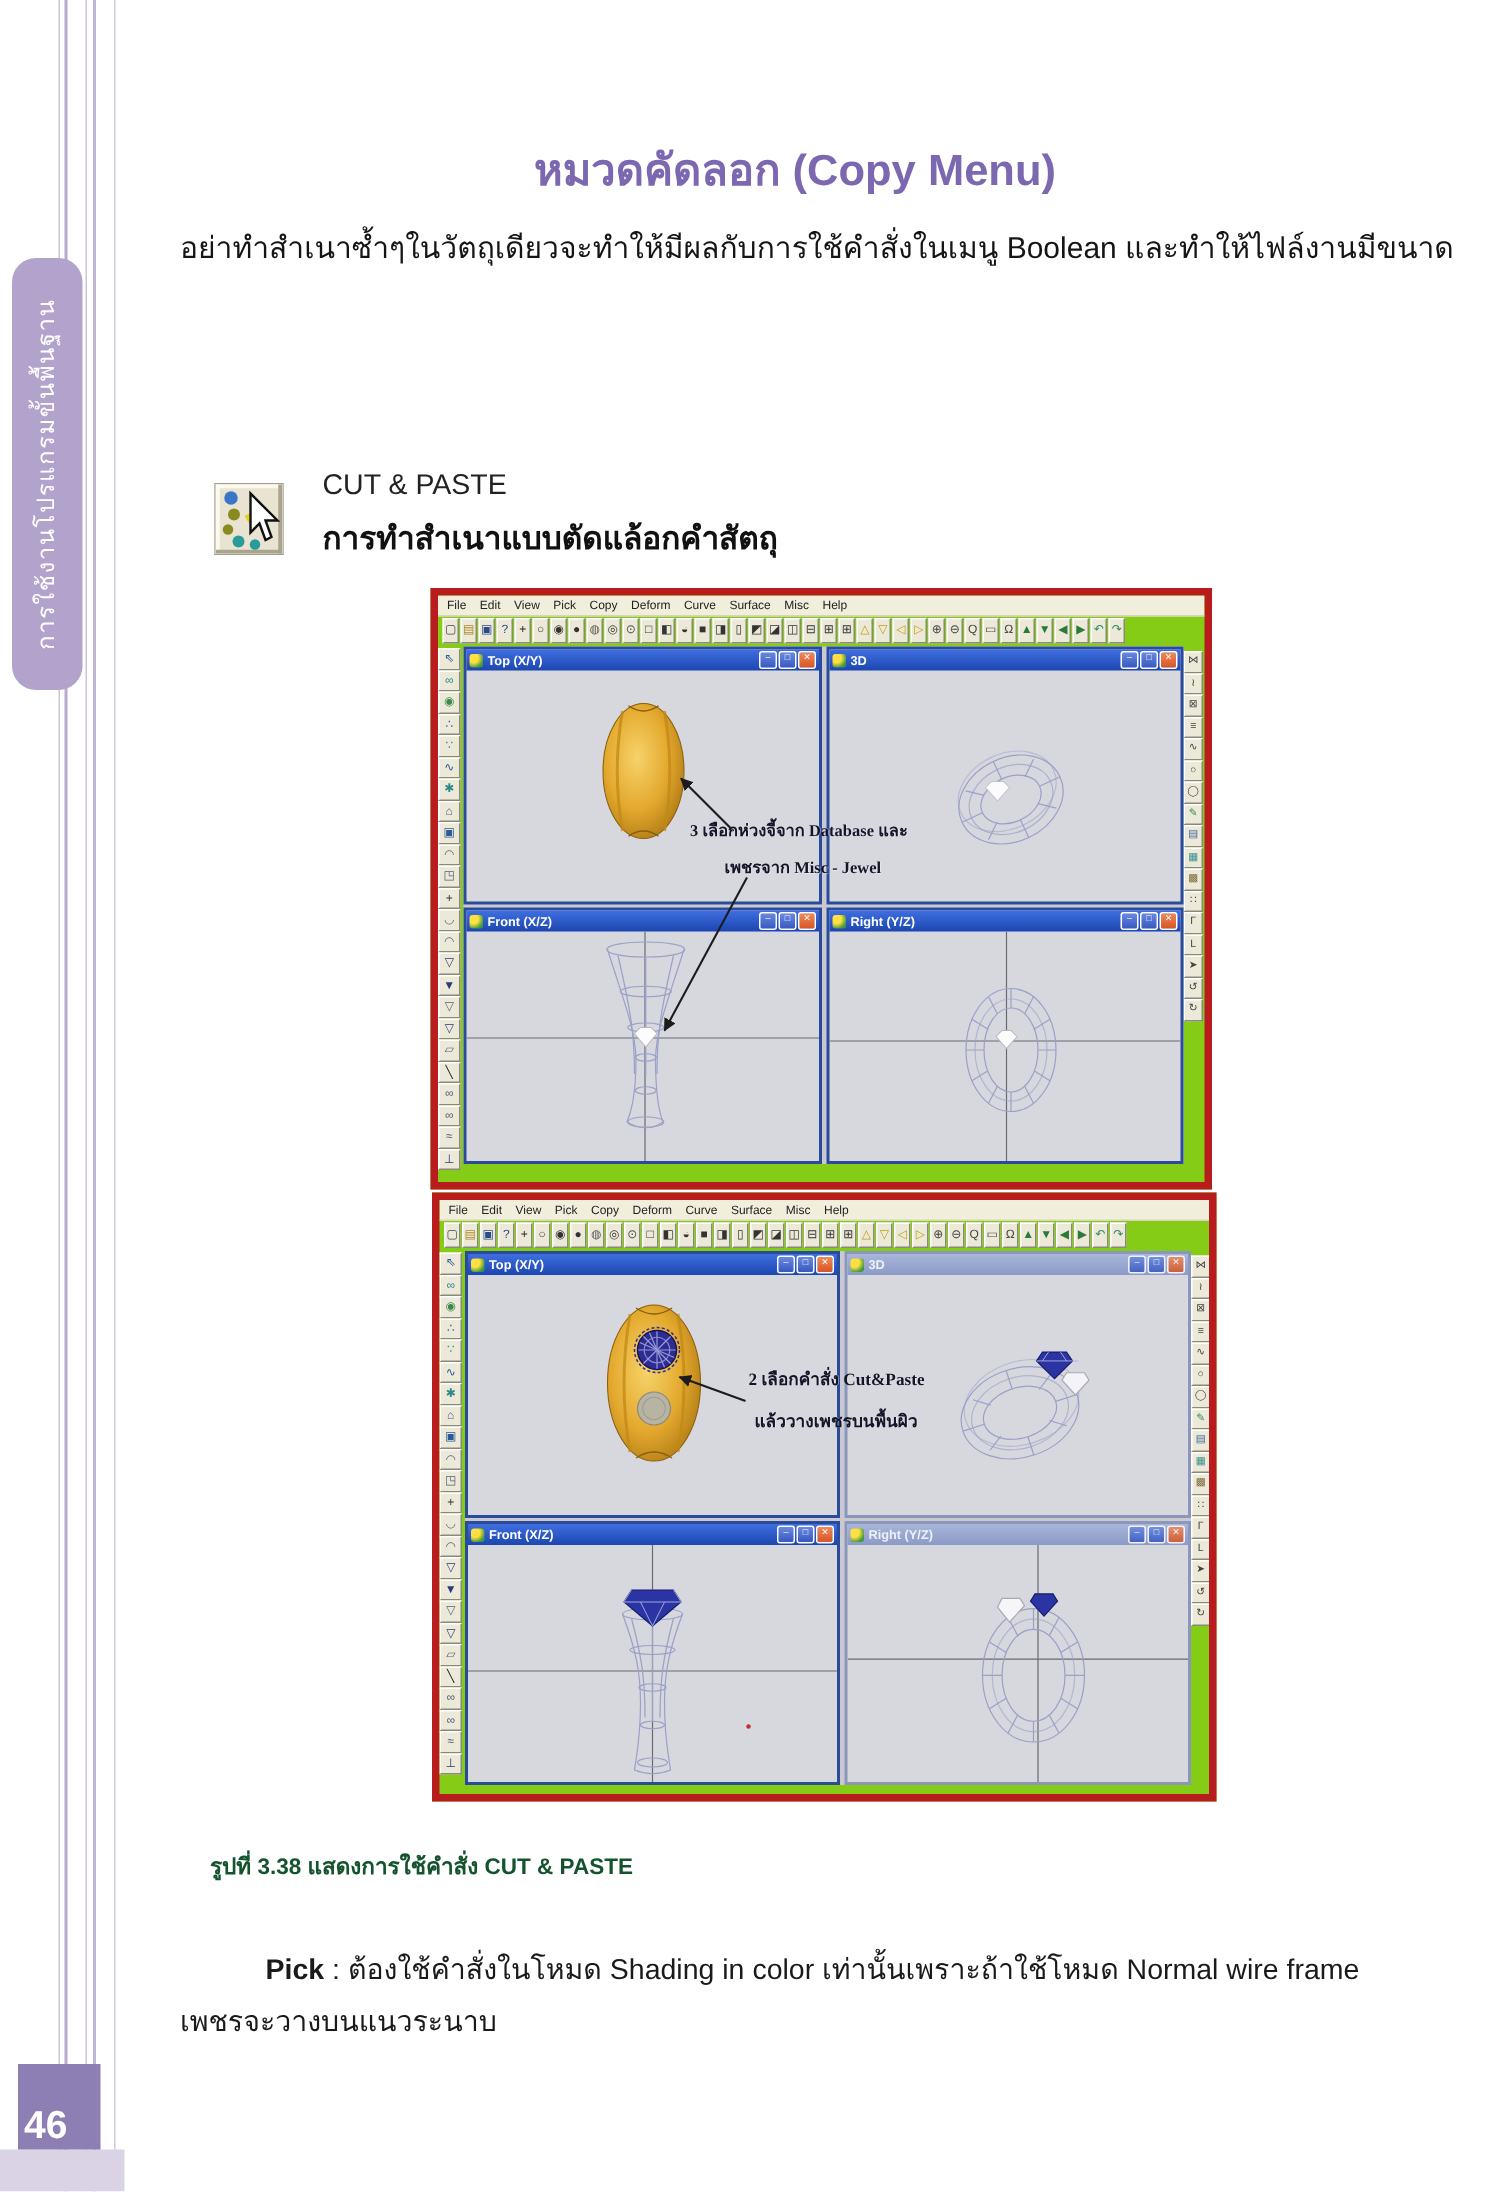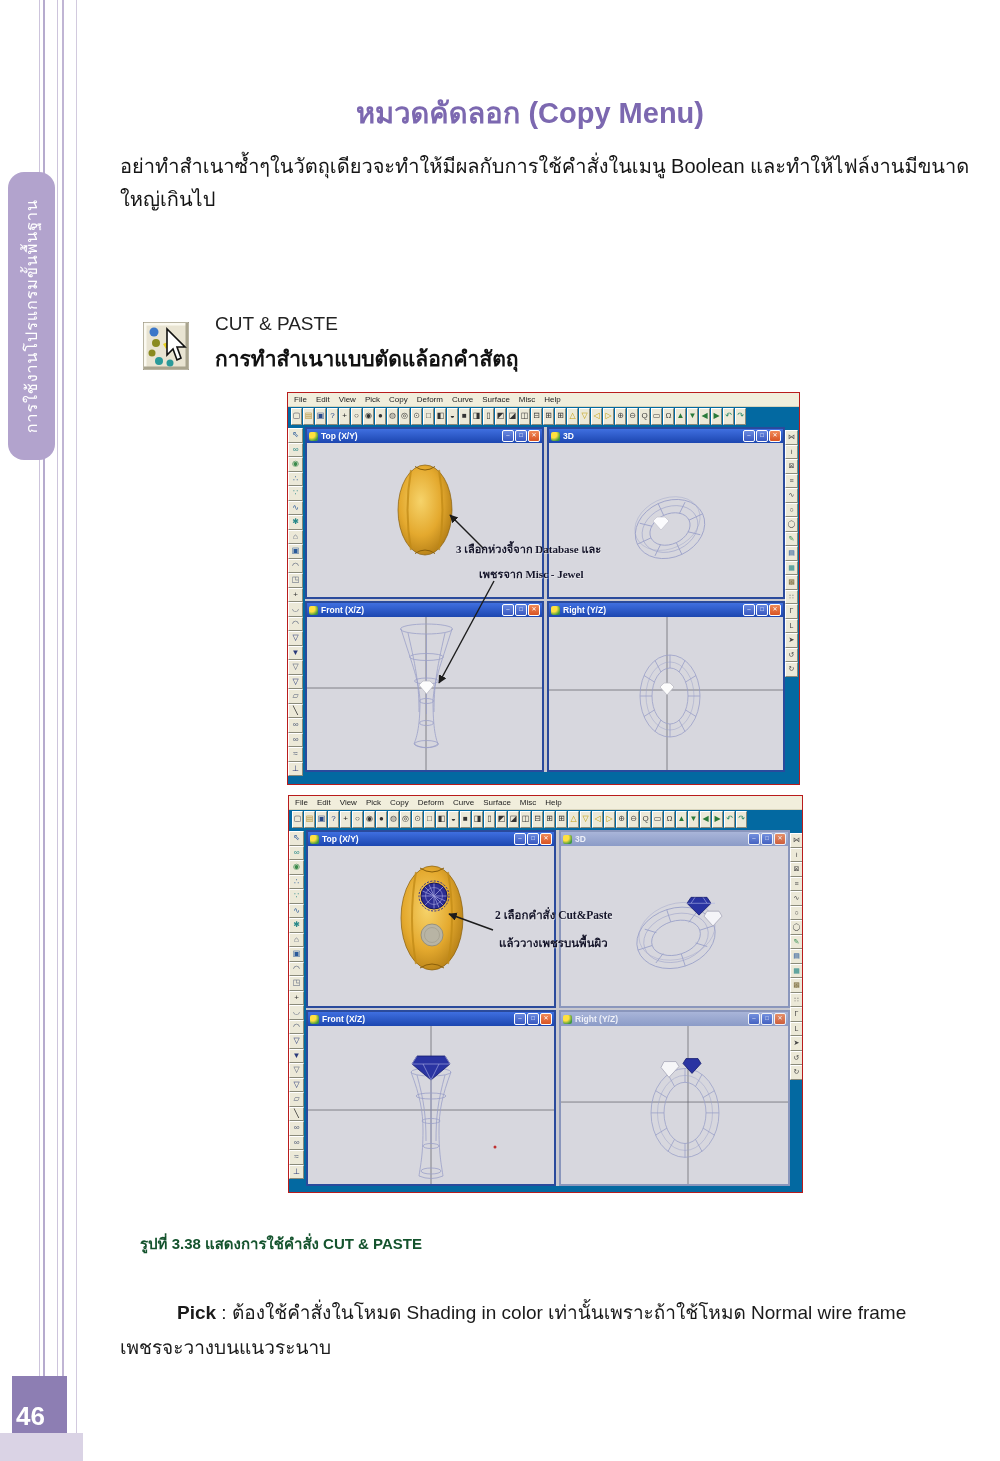--- a/index.html
+++ b/index.html
@@ -29,21 +29,21 @@
   .sec-sub{position:absolute;left:215px;top:342px;font-size:21px;font-weight:bold;color:#111;}
   .caption{position:absolute;left:140px;top:1232px;width:760px;text-align:left;font-size:15px;font-weight:bold;color:#14532d;}
   .note-l1{position:absolute;left:120px;top:1297px;width:820px;font-size:19px;color:#1a1a1a;white-space:nowrap;}
   .note-l1 .lead{padding-left:57px;font-weight:bold;}
   .note-l2{position:absolute;left:120px;top:1332px;font-size:19px;color:#1a1a1a;}
   .pagenum-box{position:absolute;left:12px;top:1376px;width:55px;height:57px;background:#8d7eb3;text-align:right;}
   .pagenum-box span{position:absolute;left:4px;bottom:1px;color:#fff;font-weight:bold;font-size:26px;}
   .footer-band{position:absolute;left:0;top:1433px;width:83px;height:28px;background:#dad3e5;}
 
   
-  .shot{position:absolute;background:#0369a1;border:1px solid #b91c1c;overflow:hidden;}
+  .shot{position:absolute;background:#84cc16;border:5px solid #b91c1c;overflow:hidden;}
   .menubar{position:absolute;left:0;top:0;right:0;height:13px;background:#f1eedc;border-bottom:1px solid #d8d4bc;
     display:flex;align-items:center;gap:9px;padding-left:6px;font-size:8px;color:#222;}
   .menubar .mitem{cursor:default;}
   .tbar{position:absolute;left:0;top:13px;right:0;height:21px;display:flex;align-items:center;gap:1px;padding-left:3px;}
   .ticon{width:9px;height:15px;font-size:8px;line-height:14px;text-align:center;background:#ece9d8;
     border:1px solid;border-color:#ffffff #8a8a7a #8a8a7a #ffffff;overflow:hidden;color:#444;}
   .lrail{position:absolute;left:0;top:34px;bottom:0;width:17px;display:flex;flex-direction:column;gap:0;padding-top:1px;}
   .lrail .ticon{width:13px;height:12.5px;font-size:8px;line-height:12px;}
   .rrail{position:absolute;right:0;top:34px;bottom:0;width:14px;display:flex;flex-direction:column;gap:0;padding-top:3px;}
   .rrail .ticon{width:11px;height:12.5px;font-size:7px;line-height:12px;}
@@ -79,21 +79,20 @@
 <div class="vline" style="left:76px;width:1px;background:#d2cade;"></div>
 
 <div class="side-tab">
   <span>การใช้งานโปรแกรมขั้นพื้นฐาน</span>
 </div>
 
 <div class="page-title">หมวดคัดลอก (Copy Menu)</div>
 
 <div class="para">
   <div>อย่าทำสำเนาซ้ำๆในวัตถุเดียวจะทำให้มีผลกับการใช้คำสั่งในเมนู Boolean และทำให้ไฟล์งานมีขนาด</div>
-  <div>ใหญ่เกินไป</div>
 </div>
 
 <div class="sec-icon">
   <svg width="46" height="48" viewBox="0 0 46 48">
     <rect x="0" y="0" width="46" height="48" fill="#e9e4d2" stroke="#8a8674"></rect>
     <rect x="1" y="1" width="44" height="2.5" fill="#fbf9f0"></rect>
       <rect x="1" y="1" width="2.5" height="46" fill="#fbf9f0"></rect>
     <rect x="1" y="44.5" width="44" height="2.5" fill="#a9a48e"></rect>
       <rect x="42.5" y="1" width="2.5" height="46" fill="#a9a48e"></rect>
     <circle cx="11" cy="10" r="4.5" fill="#3a76c8"></circle>

